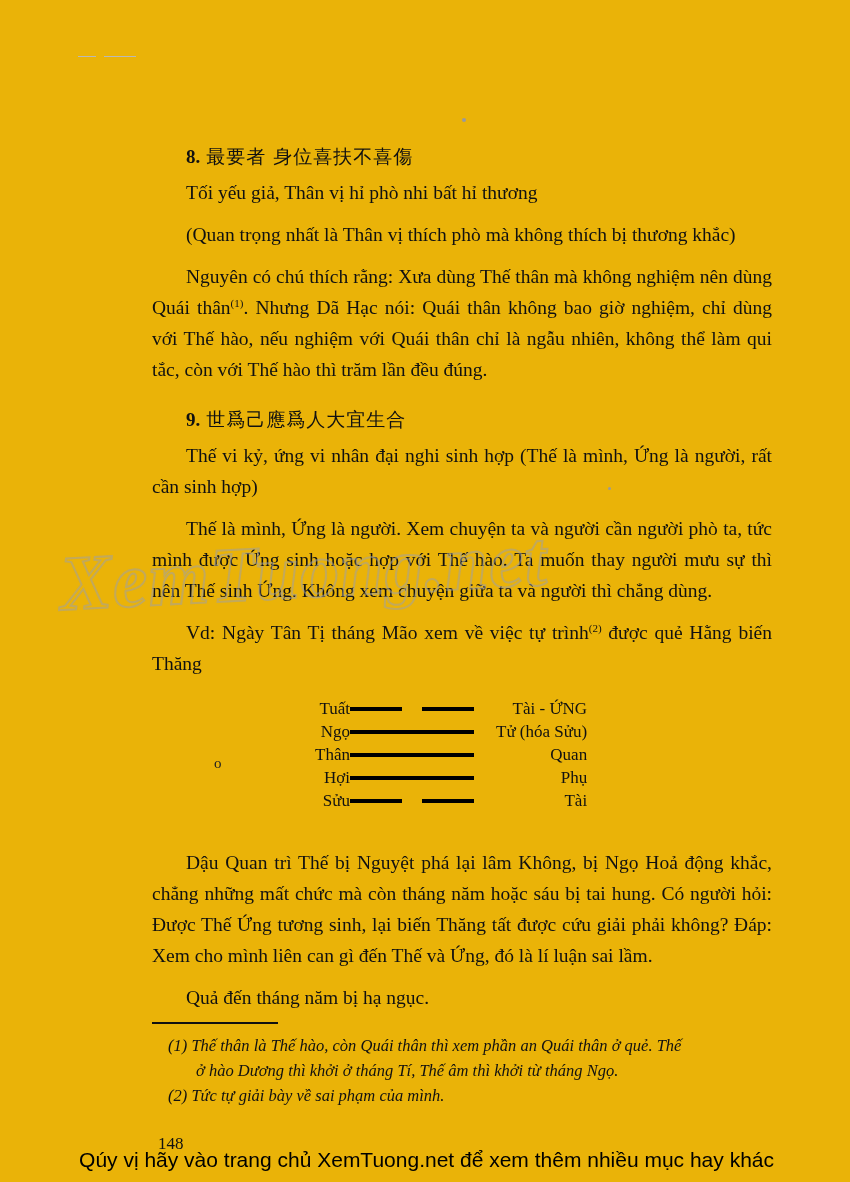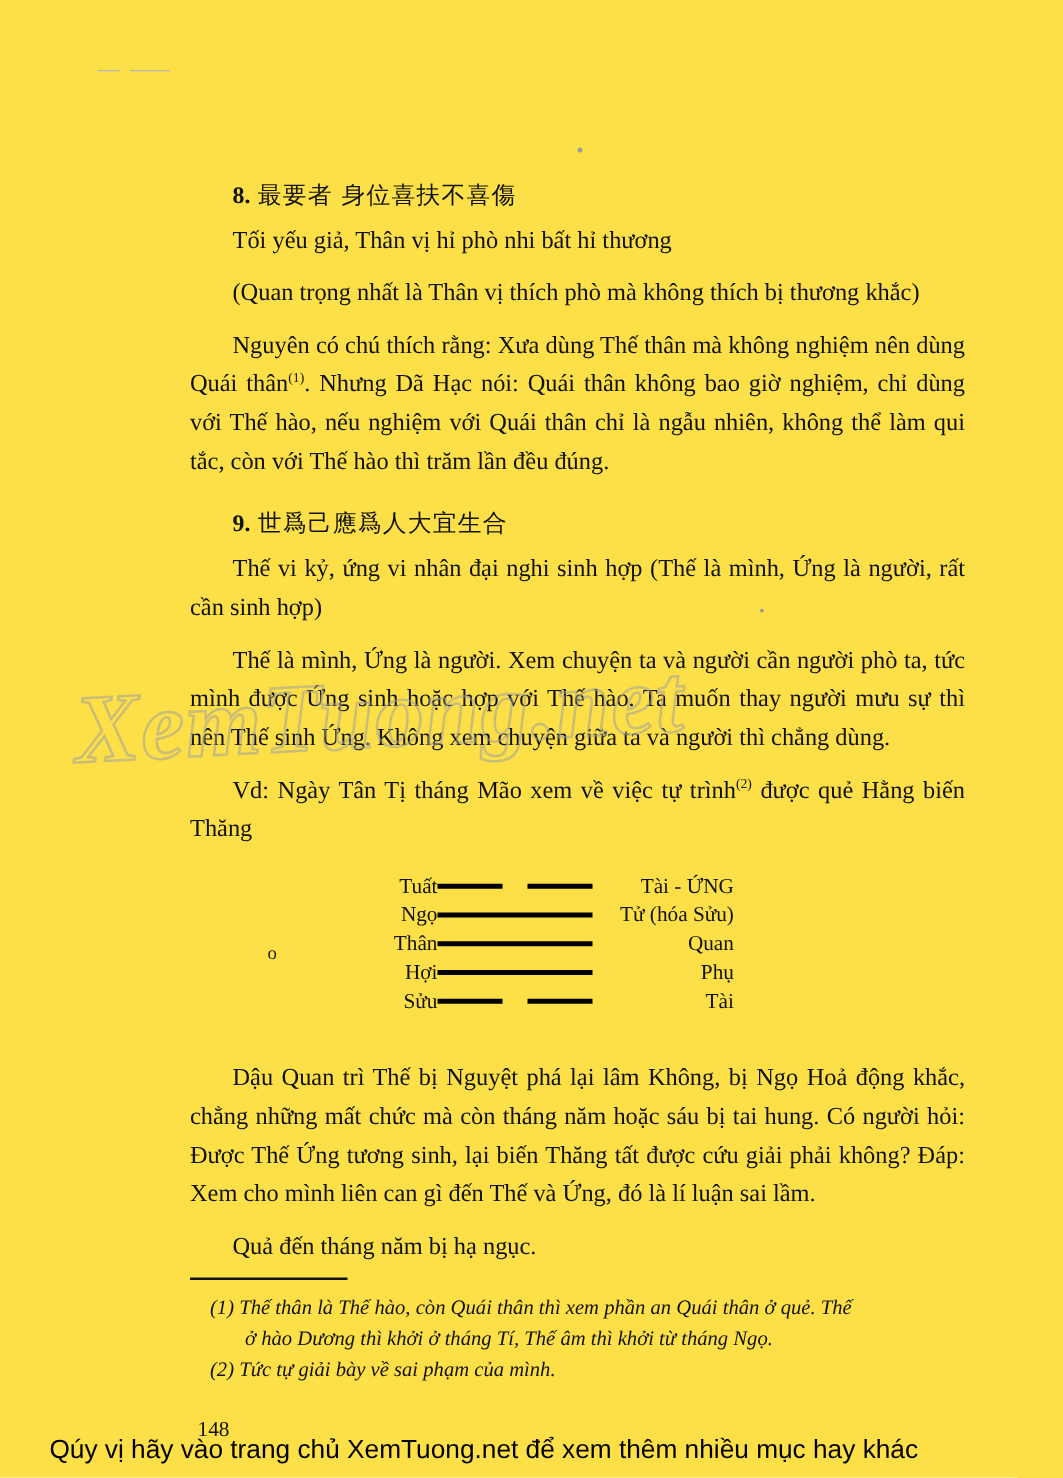--- a/index.html
+++ b/index.html
@@ -11,21 +11,21 @@
     width: 850px;
     height: 1182px;
     position: relative;
     font-family: "Liberation Serif", serif;
     color: #111111;
     overflow: hidden;
   }
   .page {
     position: absolute;
     inset: 0;
-    background: #fde047;
+    background: #eab308;
   }
   
   .margin-mark {
     position: absolute;
     left: 78px;
     top: 52px;
     width: 58px;
     height: 12px;
   }
   .margin-mark .d1, .margin-mark .d2 {
@@ -164,21 +164,21 @@
     top: 1134px;
     font-size: 17px;
     color: #111;
     text-align: right;
   }
   .banner {
     position: absolute;
     left: 0;
     top: 1148px;
     width: 774px;
-    text-align: center;
+    text-align: right;
     font-family: "Liberation Sans", sans-serif;
     font-size: 21px;
     color: #000;
   }
 
   
   .watermark {
     position: absolute;
     left: 60px;
     top: 520px;

